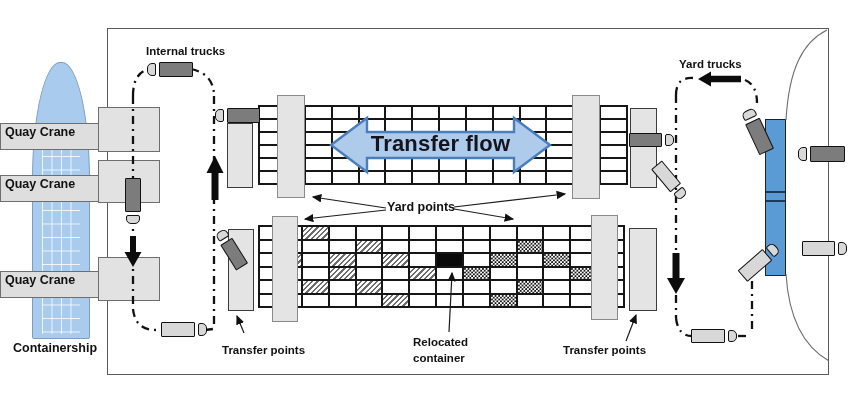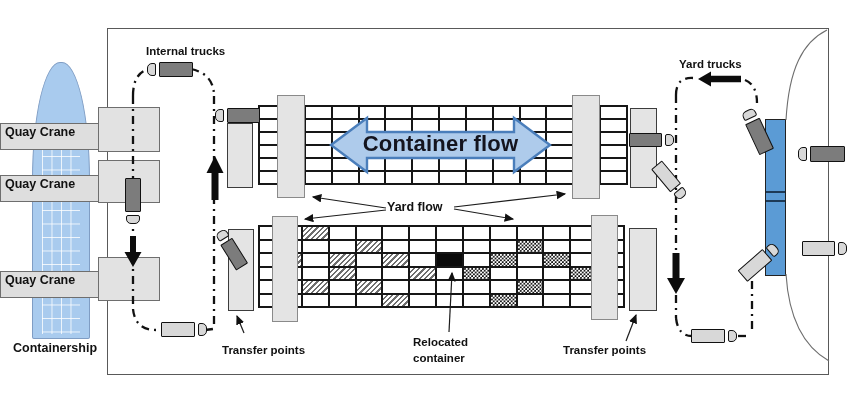--- a/index.html
+++ b/index.html
@@ -363,22 +363,22 @@
         <div class="tcab"></div>
       </div>
       <div class="truck" style="left: 691px; top: 329px; width: 46px; height: 14px; transform: rotate(0deg);">
         <div class="tbody light" style="width: 34px;"></div>
         <div class="tcab"></div>
       </div>
     </div>
 
   <div class="label lab11" style="left:131px; top:45px;padding-left:15px;">Internal trucks</div>
   <div class="label lab11" style="left:679px; top:58px;">Yard trucks</div>
-  <div class="label lab12" style="left:387px; top:200px;">Yard flow</div>
+  <div class="label lab12" style="left:387px; top:200px;">Yard points</div>
   <div class="label lab11" style="left:222px; top:344px;">Transfer points</div>
   <div class="label lab11" style="left:563px; top:344px;">Transfer points</div>
   <div class="label lab11 two-line" style="left:413px; top:334px;">
     <span>Relocated</span>
     <span>container</span>
   </div>
-  <div class="flowtext">Container flow</div>
+  <div class="flowtext">Transfer flow</div>
 
 </div>
 
 </body></html>

